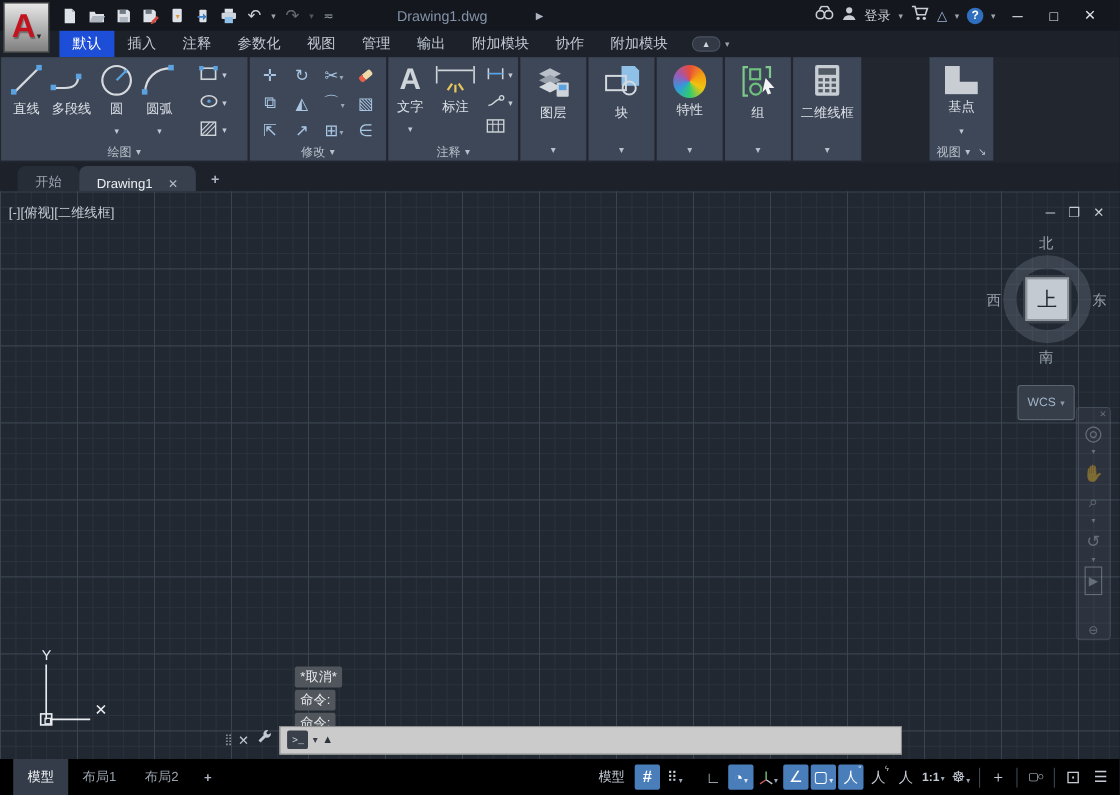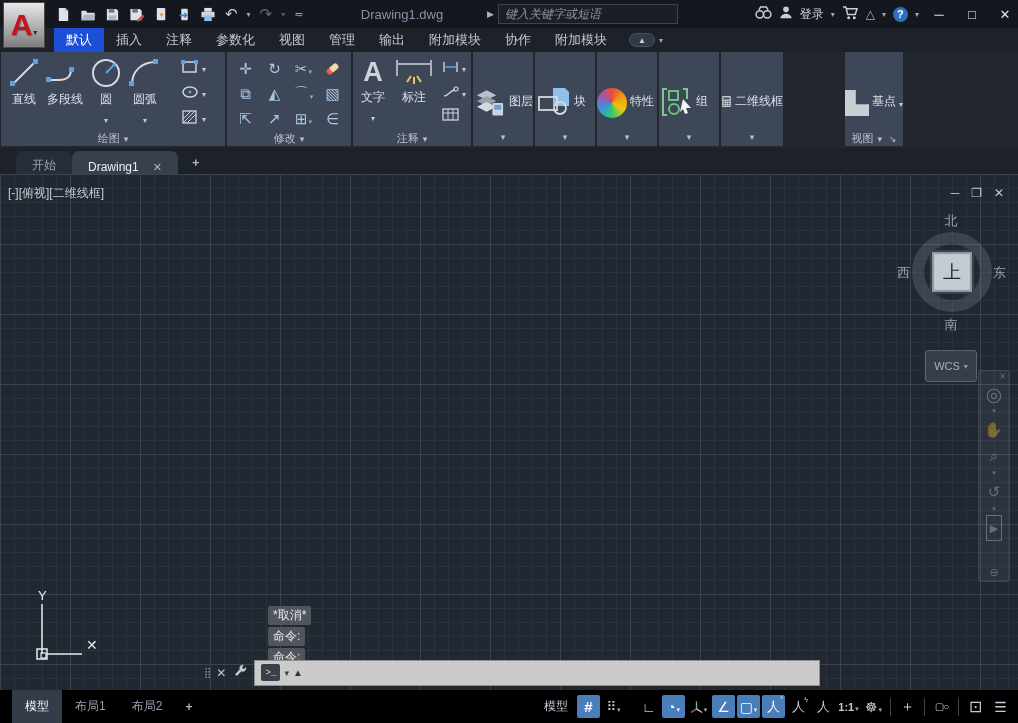--- a/index.html
+++ b/index.html
@@ -12,21 +12,21 @@
   .logo .a{color:#c2131f;font-size:30px;font-weight:bold;line-height:1;text-shadow:1px 1px 1px #00000055}
   .logo .lc{color:#2a2a2a;font-size:8px;margin:14px 0 0 1px}
   .qat{display:flex;align-items:center;gap:9px;margin-left:56px}
   .qat svg{display:block}
   .ghost{opacity:.45}
   .tb-caret{font-size:8px;color:#9aa3af}
   .doc-title{position:absolute;left:322px;width:160px;text-align:center;font-size:13px;color:#8493a8}
   .flyout{position:absolute;left:487px;font-size:9px;color:#aab3bf}
   .search{position:absolute;left:498px;width:180px;height:20px;background:#1a1f26;border:1px solid #3c4452;color:#dfe3e8;font-size:12px;font-style:italic;padding:0 6px}
   .search::placeholder{color:#8b95a3;font-style:italic}
-  .tr-cluster{position:absolute;right:0;top:0;height:28px;display:flex;align-items:center;gap:7px;padding-right:0}
+  .tr-cluster{position:absolute;right:0;top:0;height:28px;display:flex;align-items:center;gap:7px;padding-right:14px}
   .tr-cluster .txt{font-size:12px;color:#ced4dc}
   .winbtn{width:26px;height:26px;display:flex;align-items:center;justify-content:center;font-size:13px;color:#dfe4ea}
   .helpq{width:15px;height:15px;border-radius:50%;background:#2f6fbd;color:#fff;font-size:11px;font-weight:bold;display:flex;align-items:center;justify-content:center}
   .tri{color:#9fb6d8;font-size:12px}
 
   
   .tabrow{position:absolute;top:28px;left:0;right:0;height:24px;background:#1d222a;display:flex;align-items:stretch;padding-left:54px}
   .rtab{display:flex;align-items:center;padding:0 12px;font-size:13px;color:#c2c8d2}
   .rtab.active{background:#1d4ed8;color:#fff}
   .ribbonpill{display:flex;align-items:center;gap:4px;margin-left:10px}
@@ -41,21 +41,21 @@
   .bigrow{display:flex;align-items:flex-start;padding:4px 4px 0 6px;gap:4px}
   .bigbtn{display:flex;flex-direction:column;align-items:center;gap:1px}
   .bigbtn .lbl{font-size:12px;color:#dce1e8;white-space:nowrap}
   .bcaret::after{content:"▾";font-size:8px;color:#c3cad4}
   .smallcol{position:absolute;top:6px;display:flex;flex-direction:column;gap:7px}
   .smallrow{display:flex;align-items:center;gap:3px}
   .modgrid{display:grid;grid-template-columns:repeat(4,29px);grid-auto-rows:25px;padding:4px 0 0 4px;color:#a9c7e4;font-size:15px}
   .modgrid .mi{display:flex;align-items:center;justify-content:center;gap:1px}
   .mi .mc::after{content:"▾";font-size:7px;color:#9aa7b8}
   .eraser{display:inline-block;width:13px;height:6px;border-radius:2px;background:linear-gradient(90deg,#e8604c 35%,#f0d9a8 35%);transform:rotate(-40deg)}
-  .cpanel{display:flex;flex-direction:row;align-items:center;padding-top:5px;gap:3px}
+  .cpanel{display:flex;flex-direction:column;align-items:center;padding-top:5px;gap:3px}
   .cpanel .lbl{font-size:12px;color:#dce1e8;white-space:nowrap}
   .bottomcaret{position:absolute;bottom:2px;left:0;right:0;text-align:center}
   .bottomcaret::after{content:"▾";font-size:9px;color:#b9c0cb}
   .colorwheel{width:30px;height:30px;border-radius:50%;background:conic-gradient(#e74c3c,#f39c12,#f1c40f,#2ecc71,#3498db,#9b59b6,#e74c3c)}
   .basepoint{width:30px;height:26px;background:#c9ced5;clip-path:polygon(0 0,45% 0,45% 55%,100% 55%,100% 100%,0 100%)}
 
   
   .filetabs{position:absolute;top:148px;left:0;right:0;height:26px;background:#1d222a;display:flex;align-items:flex-end;padding-left:16px}
   .ftab{height:23px;padding:0 16px;border-radius:7px 7px 0 0;display:flex;align-items:flex-end;font-size:12px;gap:14px}
   .ftab.start{background:#272d37;color:#9aa4b1}
@@ -190,21 +190,20 @@
           </svg>
         </span>
       <span style="color:#c9ced6;font-size:15px">↶</span>
       <span class="tb-caret">▾</span>
       <span class="ghost" style="color:#c9ced6;font-size:15px">↷</span>
       <span class="tb-caret ghost">▾</span>
       <span class="tb-caret" style="font-size:11px">≂</span>
     </div>
     <div class="doc-title">Drawing1.dwg</div>
     <span class="flyout">▶</span>
-    <input class="search" placeholder="键入关键字或短语" style="">
     <div class="tr-cluster">
       <span><svg width="17" height="13" viewBox="0 0 18 14">
             <circle cx="5" cy="9" r="4" fill="none" stroke="#c8cdd5" stroke-width="1.6"></circle>
             <circle cx="13" cy="9" r="4" fill="none" stroke="#c8cdd5" stroke-width="1.6"></circle>
             <path d="M4 4l2-3h6l2 3" fill="none" stroke="#c8cdd5" stroke-width="1.6"></path>
           </svg></span>
       <span><svg width="14" height="14" viewBox="0 0 16 16">
             <circle cx="8" cy="5" r="3.2" fill="#c8cdd5"></circle>
             <path d="M1.5 15c1-4 4-5 6.5-5s5.5 1 6.5 5z" fill="#c8cdd5"></path>
           </svg></span>

